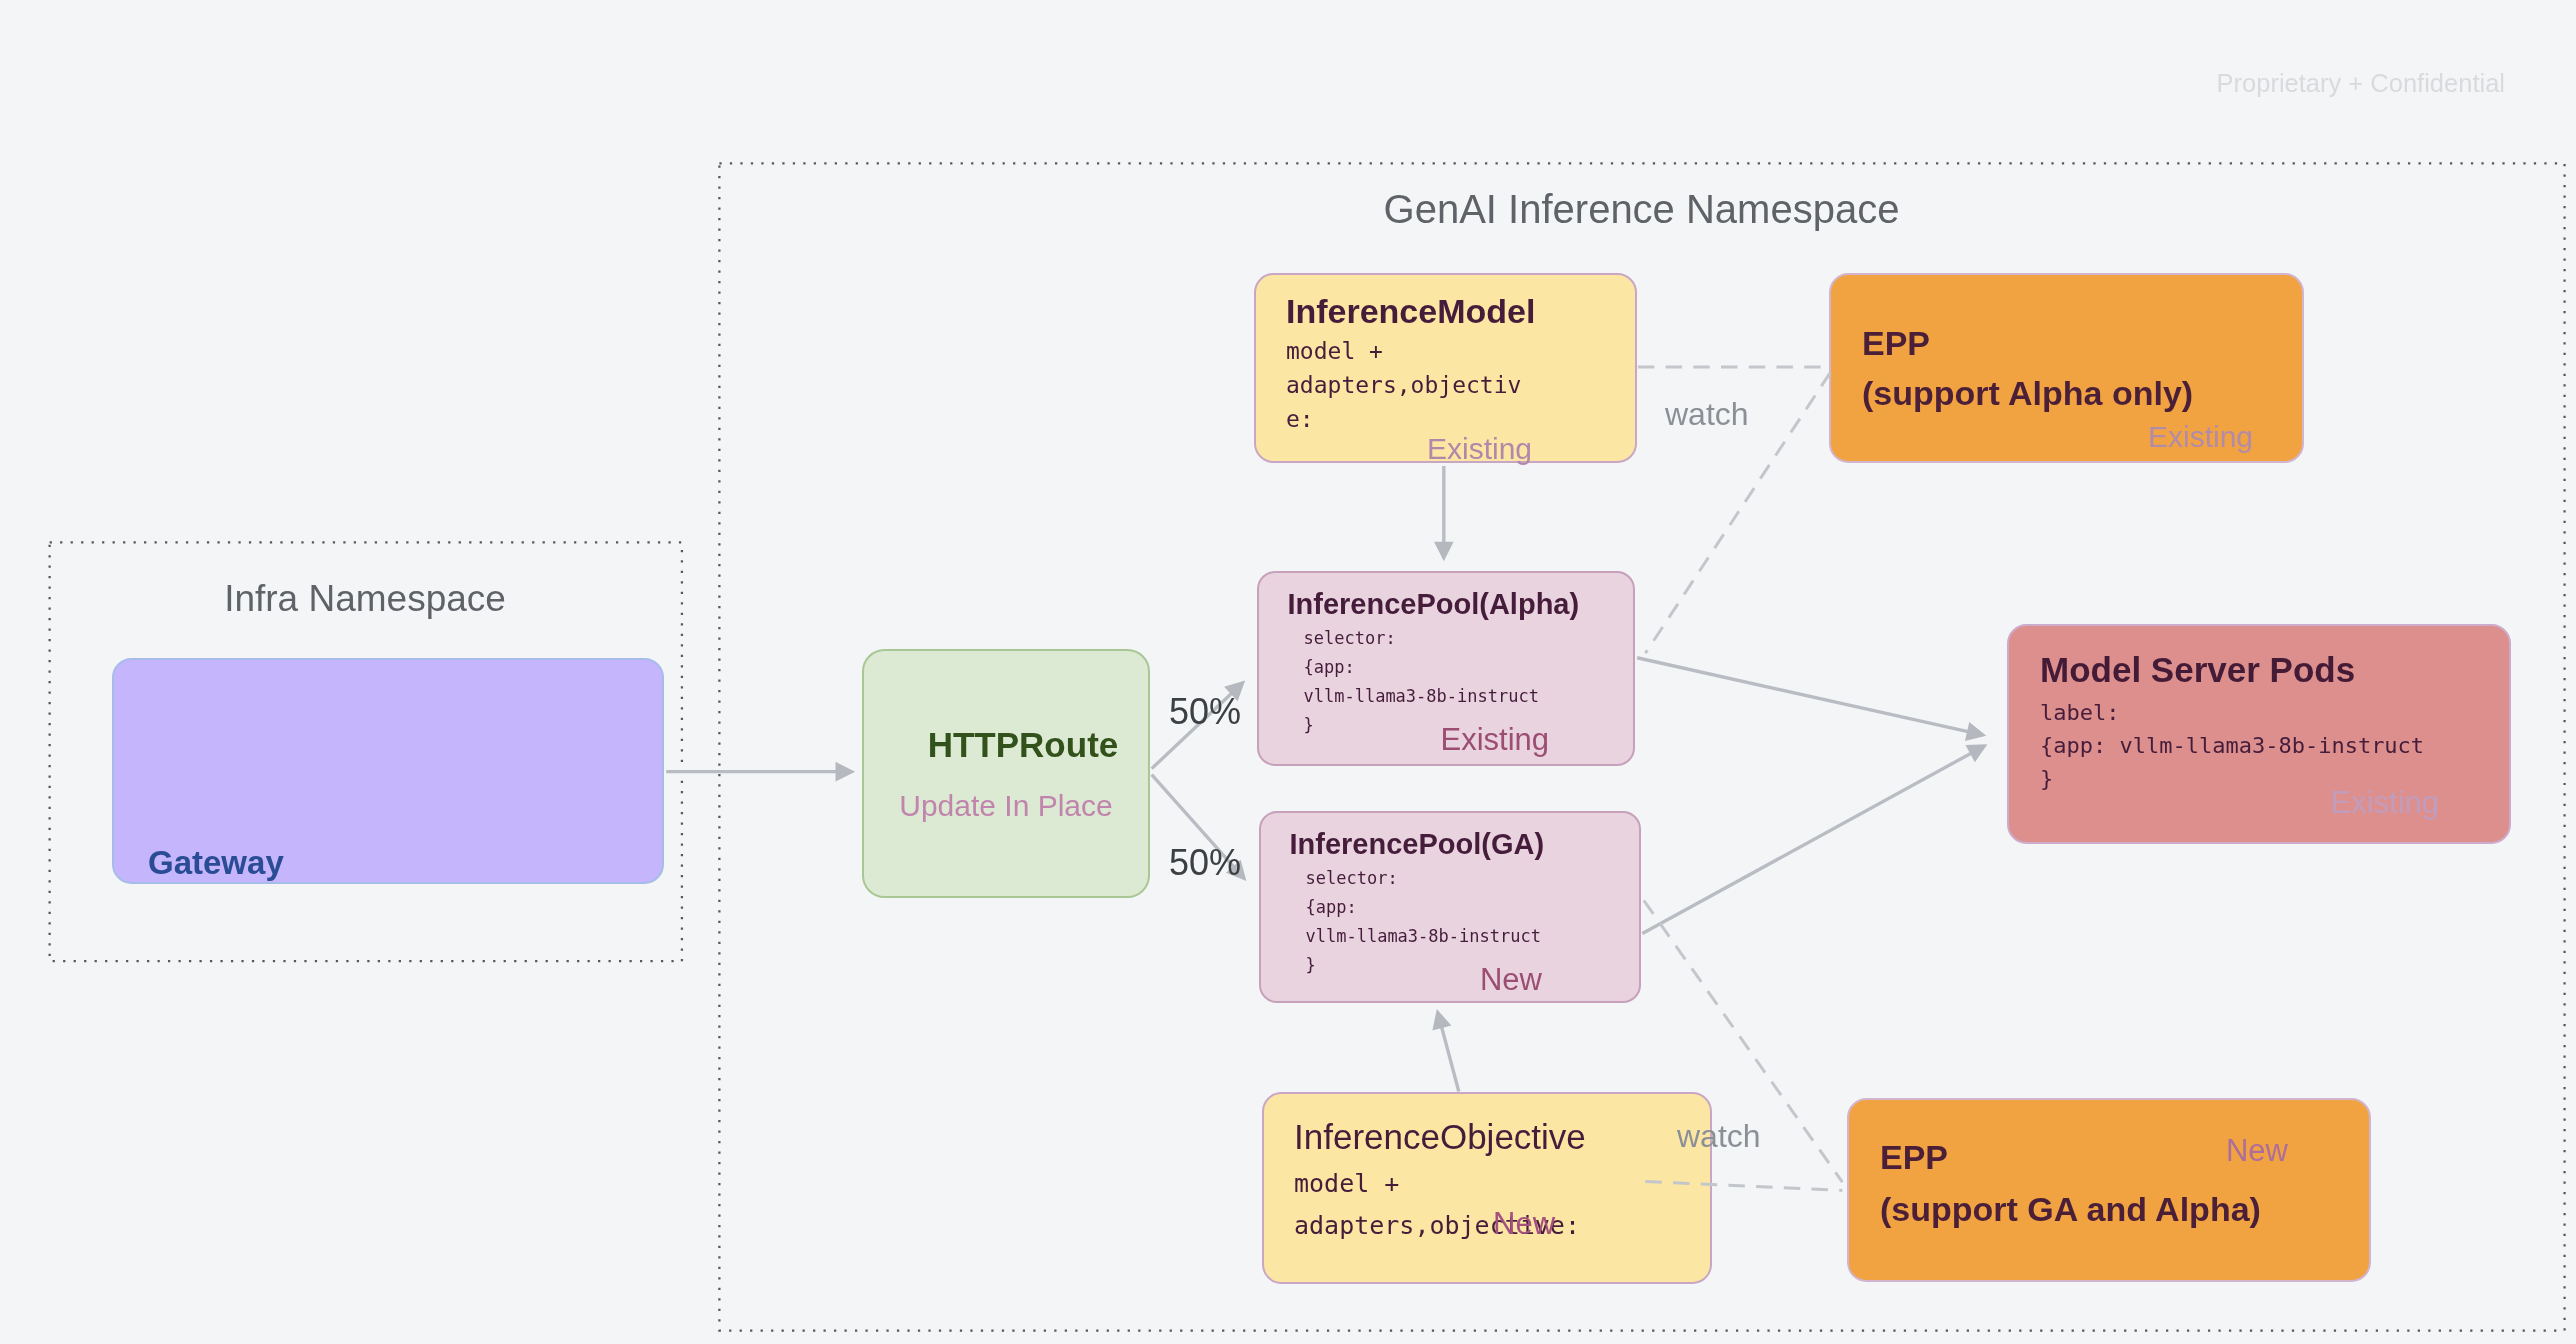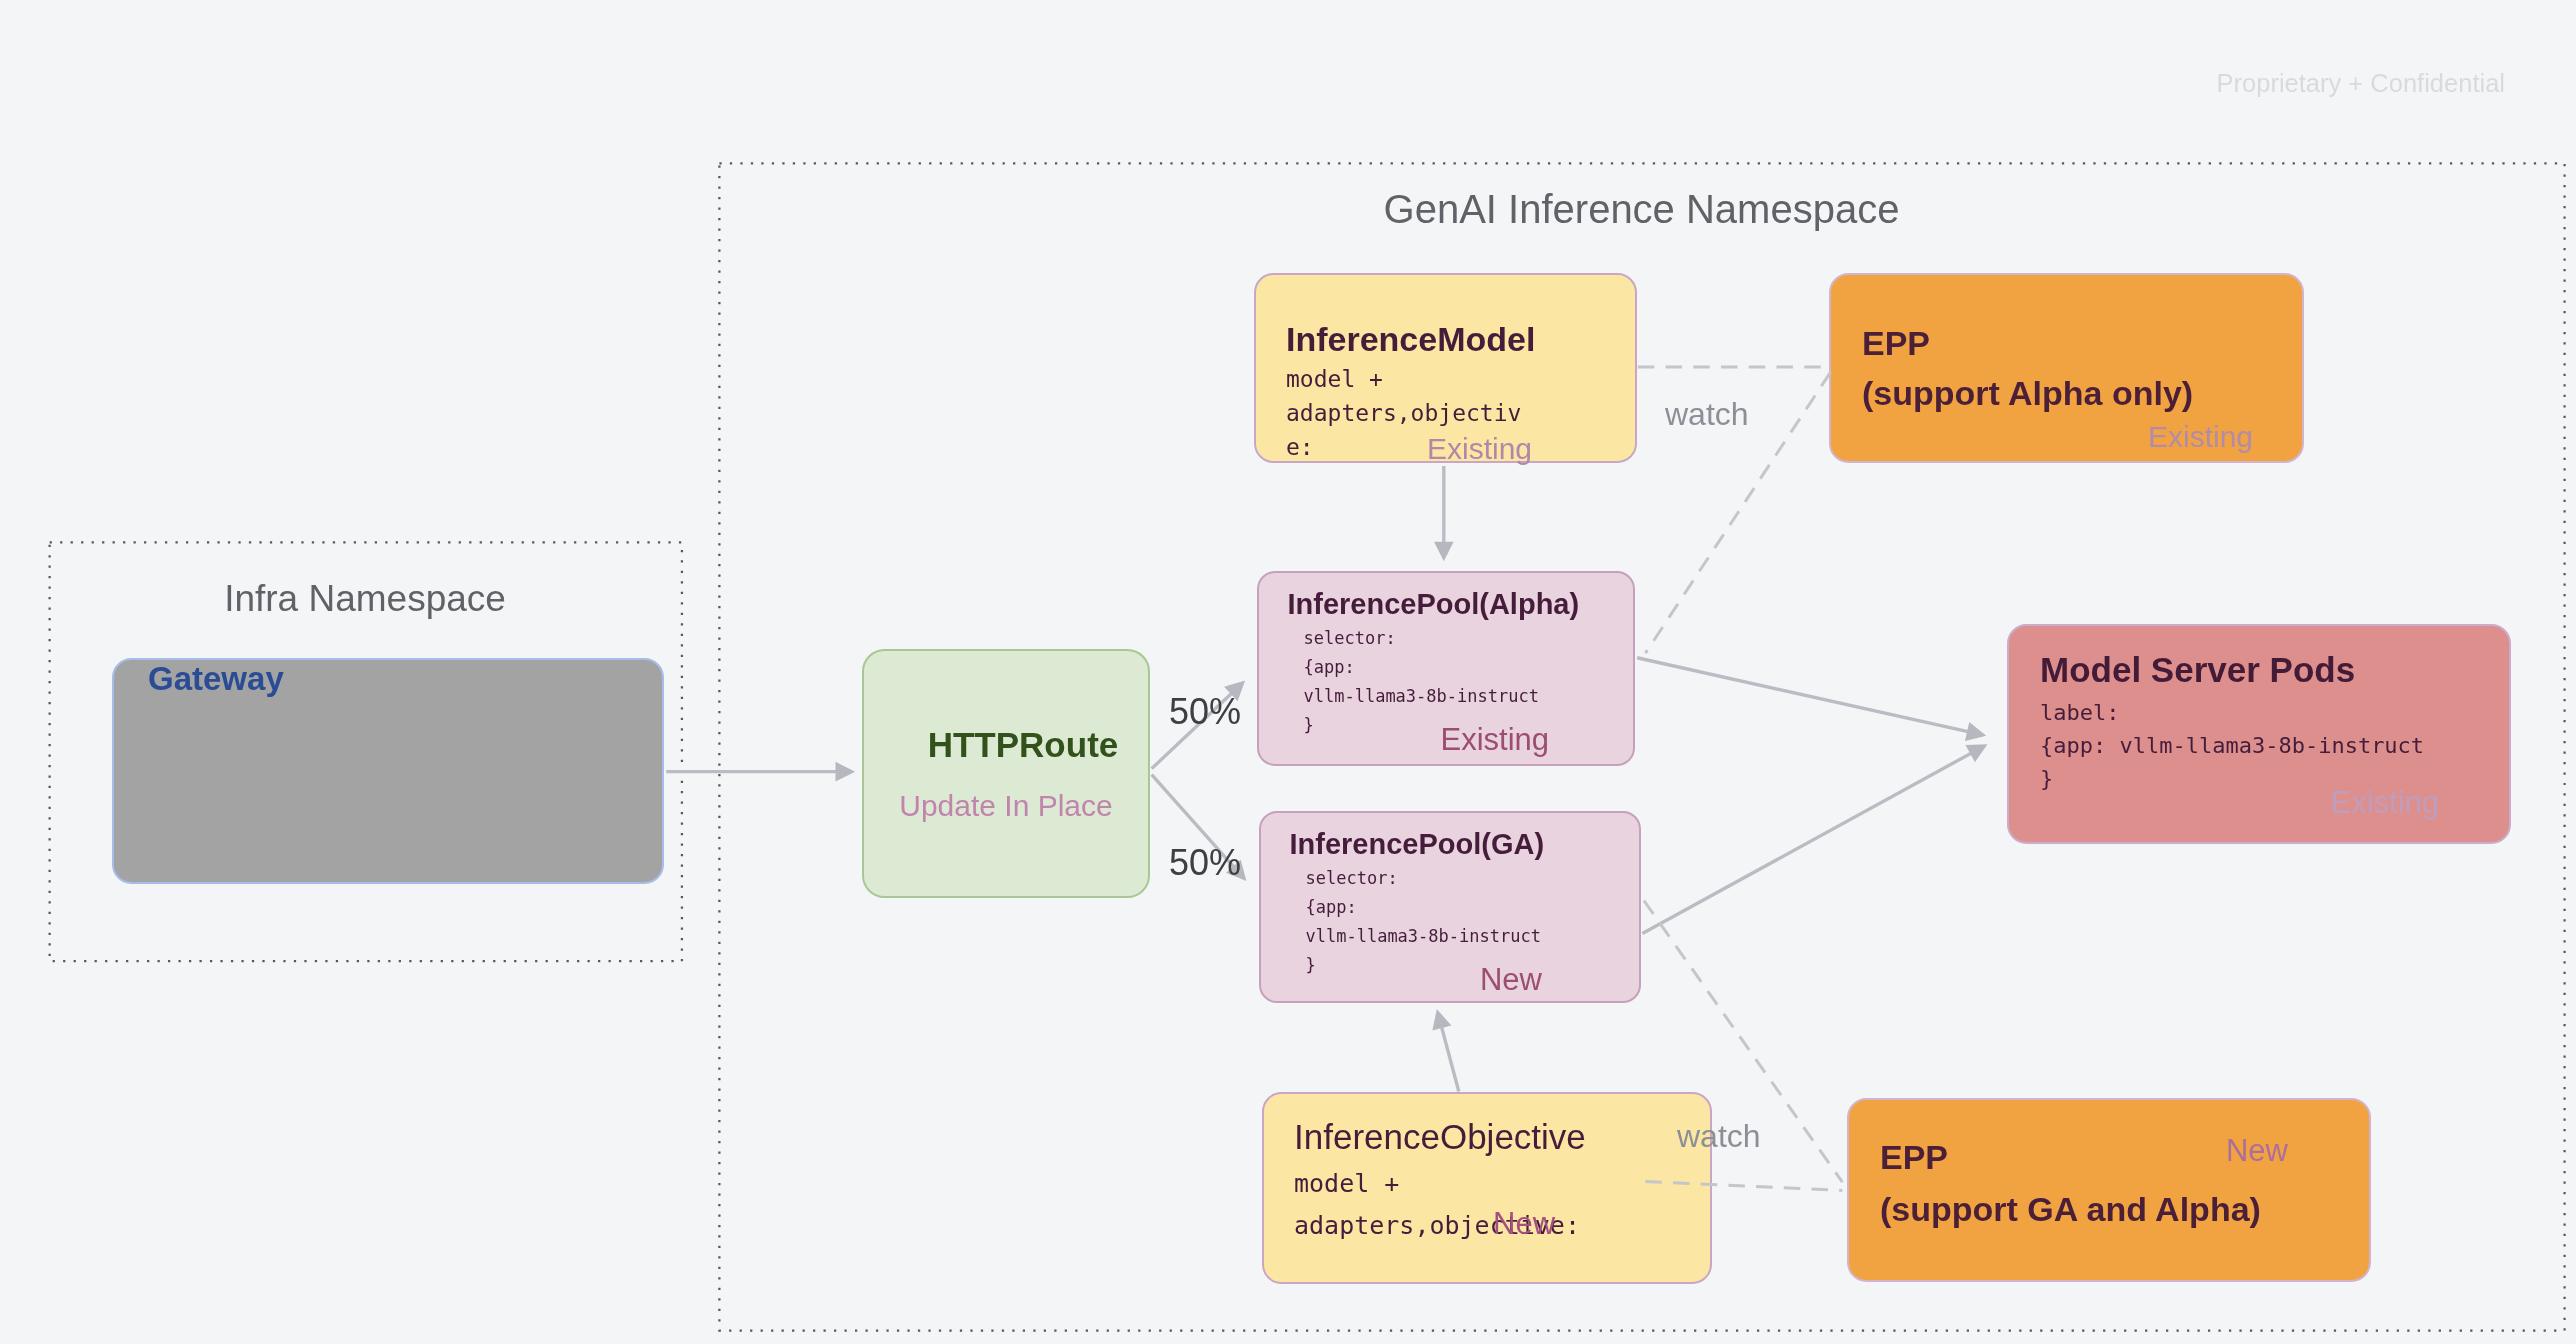--- a/index.html
+++ b/index.html
@@ -48,42 +48,42 @@
   .code {
     font-family: "DejaVu Sans Mono", monospace;
     color: #451d3b;
     white-space: pre;
   }
   .badge { position: absolute; }
 
   
   #gateway {
     left: 112px; top: 658px; width: 552px; height: 226px;
-    background: #a3a3a3; border: 2.2px solid #a6bdea;
-    display: flex; align-items: flex-start; padding-left: 34px;
+    background: #c4b5fd; border: 2.2px solid #a6bdea;
+    display: flex; align-items: flex-end; padding-left: 34px;
   }
   #gateway .title { font-size: 33px; font-weight: bold; color: #2a4c94; }
 
   
   #httproute {
     left: 862px; top: 649px; width: 288px; height: 249px;
     background: #dcead3; border: 2.2px solid #a8c795; border-radius: 22.5px;
     display: flex; flex-direction: column; align-items: center; justify-content: center;
     gap: 24px;
   }
   #httproute .title    { font-size: 35px; font-weight: bold; color: #32511b; margin-left: 34px; }
   #httproute .subtitle { font-size: 30px; color: #c084ad; }
 
   
   #inference-model {
     left: 1254px; top: 273px; width: 383px; height: 190px;
     background: #fbe7a3; border: 2.2px solid #c9a7c4;
     padding: 16.5px 0 0 30px;
   }
-  #inference-model .title { font-size: 34px; font-weight: bold; color: #451d3b; margin-top: 28px; }
+  #inference-model .title { font-size: 34px; font-weight: bold; color: #451d3b; }
   #inference-model .code  { font-size: 23px; line-height: 34px; margin-top: 3px; }
   #inference-model .badge { left: 171px; top: 157px; font-size: 30px; color: #b187aa; }
 
   
   #epp-alpha {
     left: 1829px; top: 273px; width: 475px; height: 190px;
     background: #f1a342; border: 2.2px solid #d3b4ce;
     display: flex; flex-direction: column; justify-content: center; padding-left: 31px;
   }
   #epp-alpha .line  { font-size: 34px; font-weight: bold; color: #4a1f37; line-height: 50px; }

